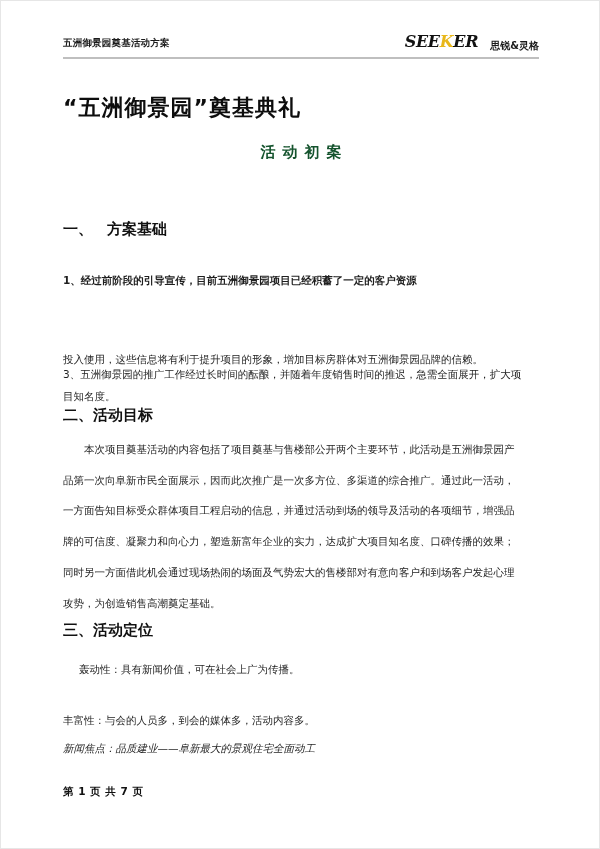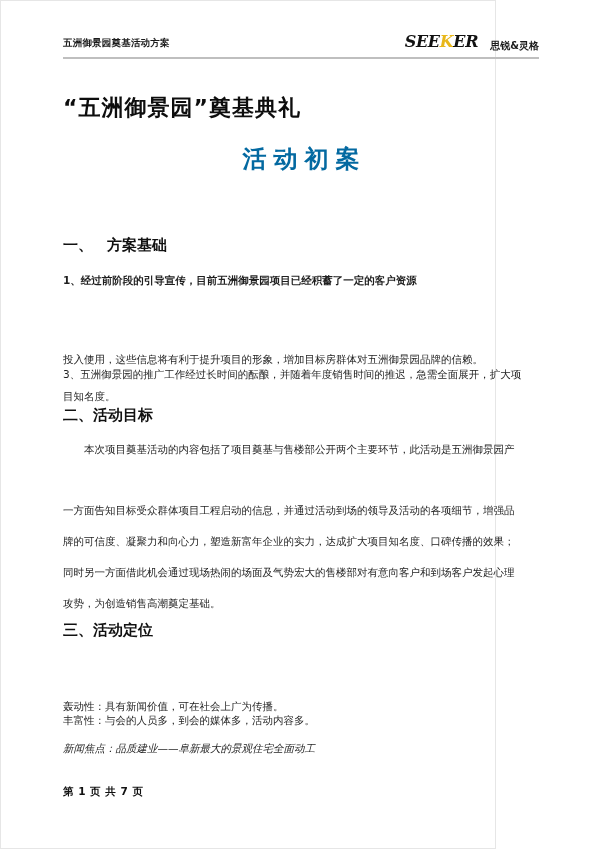--- a/index.html
+++ b/index.html
@@ -12,21 +12,21 @@
     height: 849px;
     position: relative;
     font-family: "DejaVu Sans", "Liberation Sans", sans-serif;
     overflow: hidden;
   }
 
   .page {
     position: absolute;
     left: 0;
     top: 0;
-    width: 496px;
+    width: 600px;
     height: 849px;
     background: #ffffff;
     box-sizing: border-box;
     border: 1px solid #e6e6e6;
   }
 
   .content {
     position: absolute;
     left: 62px;
     top: 0;
@@ -99,23 +99,23 @@
     font-weight: bold;
     color: #0d0d0d;
     letter-spacing: 1px;
   }
   .doc-subtitle {
     position: absolute;
     left: 0;
     top: 142px;
     width: 476px;
     text-align: center;
-    font-size: 24px;
+    font-size: 15px;
     font-weight: bold;
-    color: #0369a1;
+    color: #14532d;
     letter-spacing: 7px;
     text-indent: 7px;
   }
 
   
   .section-heading {
     position: absolute;
     left: 0;
     font-size: 15px;
     font-weight: bold;
@@ -159,37 +159,38 @@
       <div class="doc-header-right">
         <span class="logo-seeker"><span>SEE</span><span class="k-accent">K</span><span>ER</span></span>
         <span class="logo-cn">思锐&amp;灵格</span>
       </div>
       <div class="header-rule"></div>
     </div>
 
     <div class="doc-title">“五洲御景园”奠基典礼</div>
     <div class="doc-subtitle">活动初案</div>
 
-    <div class="section-heading" style="top:235px;font-family:Liberation Mono, monospace;"><span>一、</span><span class="idx-gap"></span><span>方案基础</span></div>
+    <div class="section-heading" style="top:219px;font-family:Liberation Mono, monospace;"><span>一、</span><span class="idx-gap"></span><span>方案基础</span></div>
 
     <div class="body-line" style="top:273px;font-weight:bold;">1、经过前阶段的引导宣传，目前五洲御景园项目已经积蓄了一定的客户资源</div>
     <div class="body-line" style="top:352px;">投入使用，这些信息将有利于提升项目的形象，增加目标房群体对五洲御景园品牌的信赖。</div>
     <div class="body-line" style="top:367px;">3、五洲御景园的推广工作经过长时间的酝酿，并随着年度销售时间的推迟，急需全面展开，扩大项</div>
     <div class="body-line" style="top:389px;">目知名度。</div>
 
     <div class="section-heading" style="top:405px;"><span>二、</span><span>活动目标</span></div>
 
     <div class="body-line indent" style="top:442px;">本次项目奠基活动的内容包括了项目奠基与售楼部公开两个主要环节，此活动是五洲御景园产</div>
+    <div class="body-line" style="top:473px;">品第一次向阜新市民全面展示，因而此次推广是一次多方位、多渠道的综合推广。通过此一活动，</div>
     <div class="body-line" style="top:503px;">一方面告知目标受众群体项目工程启动的信息，并通过活动到场的领导及活动的各项细节，增强品</div>
     <div class="body-line" style="top:534px;">牌的可信度、凝聚力和向心力，塑造新富年企业的实力，达成扩大项目知名度、口碑传播的效果；</div>
     <div class="body-line" style="top:596px;">攻势，为创造销售高潮奠定基础。</div>
     <div class="body-line" style="top:565px;">同时另一方面借此机会通过现场热闹的场面及气势宏大的售楼部对有意向客户和到场客户发起心理</div>
 
     <div class="section-heading" style="top:620px;"><span>三、</span><span>活动定位</span></div>
 
-    <div class="body-line" style="top:699px;">轰动性：具有新闻价值，可在社会上广为传播。</div>
+    <div class="body-line" style="top:662px;margin-left:16px;">轰动性：具有新闻价值，可在社会上广为传播。</div>
     <div class="body-line" style="top:713px;">丰富性：与会的人员多，到会的媒体多，活动内容多。</div>
     <div class="body-line" style="top:741px;font-style:italic;">新闻焦点：品质建业——阜新最大的景观住宅全面动工</div>
 
     <div class="doc-footer">第 1 页 共 7 页</div>
 
   </div>
 </div>
 
 </body></html>

